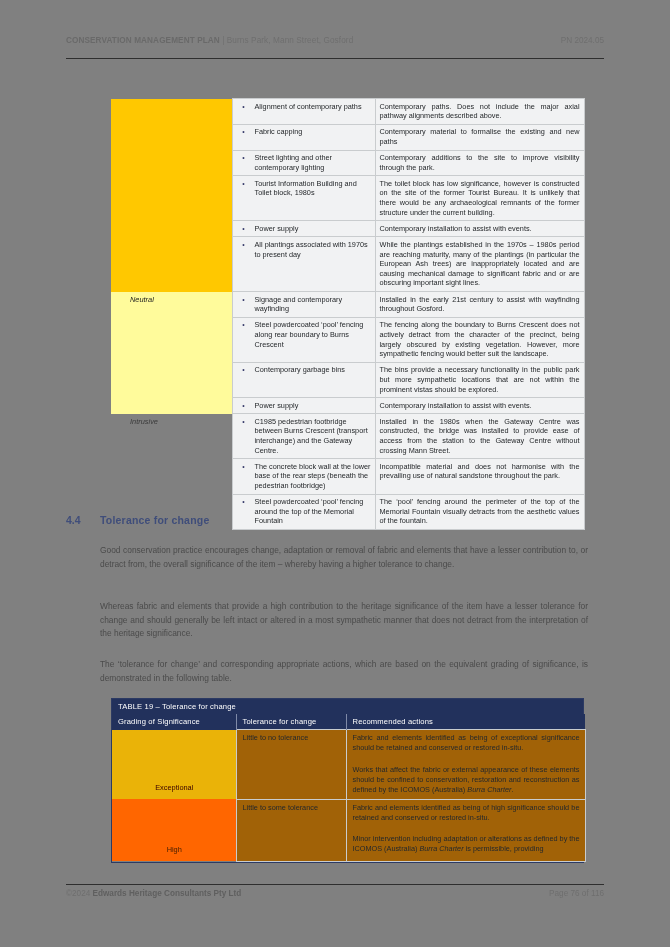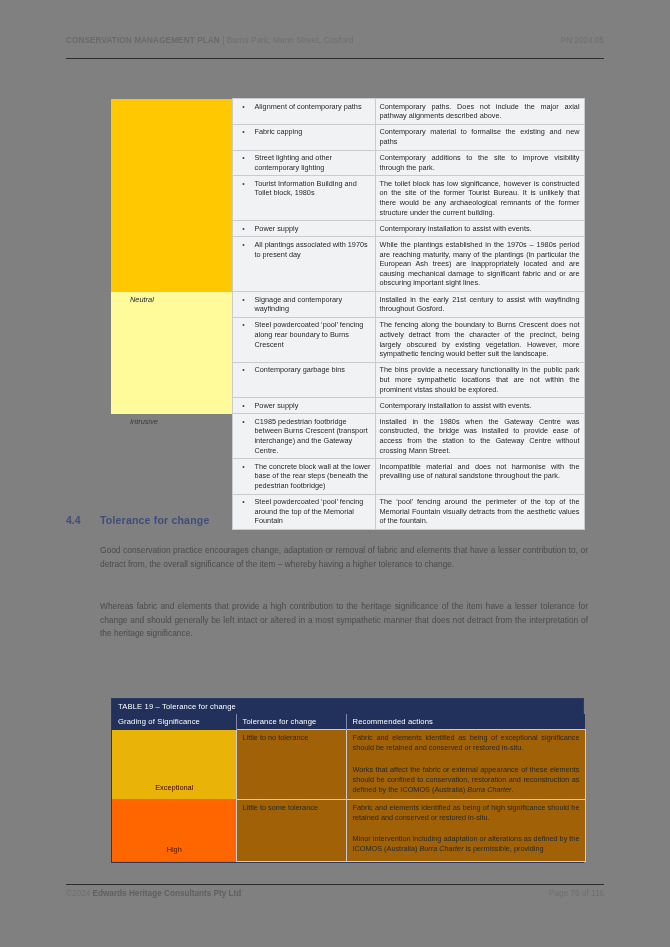--- a/index.html
+++ b/index.html
@@ -319,20 +319,21 @@
         <td class="just">The ‘pool’ fencing around the perimeter of the top of the Memorial Fountain visually detracts from the aesthetic values of the fountain.</td>
       </tr>
     </tbody>
   </table>
 
   <div class="sec-num">4.4</div>
   <div class="sec-head">Tolerance for change</div>
 
   <div class="para" id="para1">Good conservation practice encourages change, adaptation or removal of fabric and elements that have a lesser contribution to, or detract from, the overall significance of the item – whereby having a higher tolerance to change.</div>
   <div class="para" id="para2">Whereas fabric and elements that provide a high contribution to the heritage significance of the item have a lesser tolerance for change and should generally be left intact or altered in a most sympathetic manner that does not detract from the interpretation of the heritage significance.</div>
+  <div class="para" id="para3">The ‘tolerance for change’ and corresponding appropriate actions, which are based on the equivalent grading of significance, is demonstrated in the following table.</div>
 
   <div class="t19-wrap">
     <div class="t19-title">TABLE 19 – Tolerance for change</div>
     <table class="t19">
       <colgroup>
           <col class="c1">
           <col class="c2">
           <col class="c3">
         </colgroup>
       <thead>

